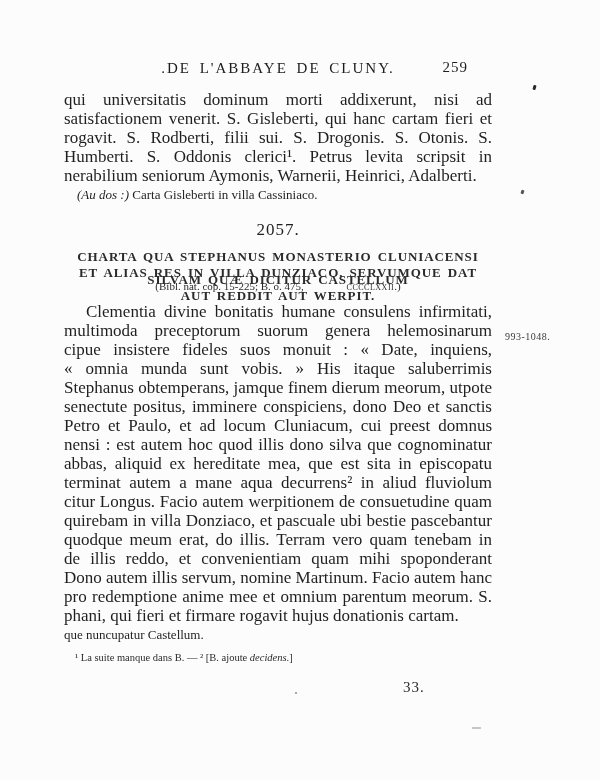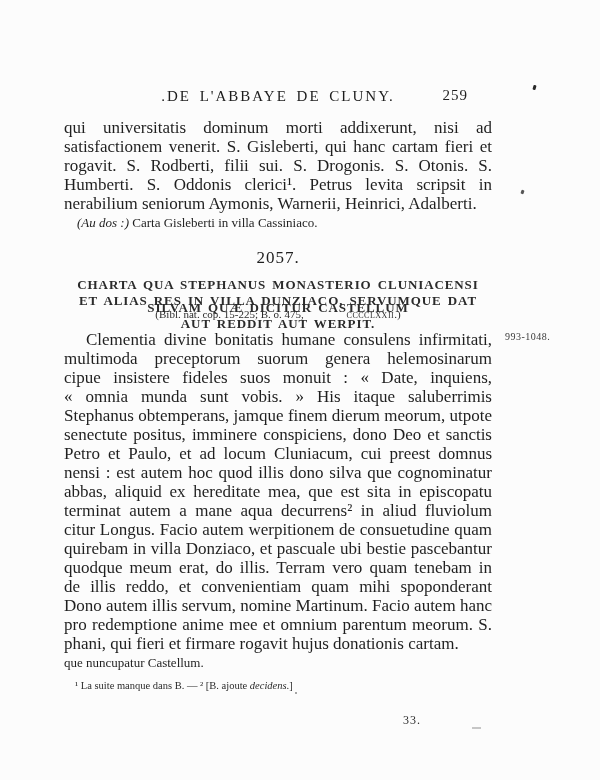--- a/index.html
+++ b/index.html
@@ -5,21 +5,21 @@
   html,body { margin:0; padding:0; background:#ffffff; }
   .page {
     position:relative; width:600px; height:780px;
     background:#fcfcfc; overflow:hidden;
     font-family:"Liberation Serif","DejaVu Serif",serif;
     color:#1f1f1f;
   }
   .content { margin-left:64px; width:428px; }
 
   .pageheader {
-    position:relative; padding-top:86px; height:19px; line-height:19px;
+    position:relative; padding-top:58px; height:19px; line-height:19px;
     text-align:center;
   }
   .running-title { font-size:15px; letter-spacing:2px; word-spacing:3px; color:#1c1c1c; }
   .pagenum { position:absolute; right:24px; bottom:0; font-size:15px; letter-spacing:1px; }
 
   .para { margin-top:13px; }
   .jline {
     height:19px; line-height:19px; overflow:hidden;
     font-size:17px; text-align:justify; text-align-last:justify; text-justify:inter-word;
   }
@@ -40,21 +40,21 @@
   .source { margin-top:2px; height:15px; line-height:15px; text-align:center; font-size:11px; color:#2b2b2b; }
   .sc { font-variant:small-caps; letter-spacing:0.5px;margin-left:40px; }
 
   .para.main { margin-top:8px; }
 
   .audos2 .jline { padding-left:13px; }
   .plainline { height:19px; line-height:19px; font-size:13px; }
 
   .footnote { margin-top:7px; padding-left:11px; font-size:10.5px; line-height:14px; color:#2b2b2b; }
 
-  .sig { position:absolute; left:403px; top:713px; font-size:12px; letter-spacing:1px; color:#2b2b2b;text-align:center; }
+  .sig { position:absolute; left:403px; top:679px; font-size:15px; letter-spacing:1px; color:#2b2b2b;text-align:center; }
   .margindate { position:absolute; left:505px; top:331px; font-size:10px; color:#3a3a3a; letter-spacing:0.5px; }
 
   .artifact { position:absolute; }
   .a1 { left:533px; top:85px; width:3px; height:5px; background:#2a2a2a; border-radius:1px; transform:rotate(15deg); }
   .a2 { left:521px; top:190px; width:3px; height:4px; background:#555; border-radius:1px; transform:rotate(20deg); }
   .a3 { left:472px; top:727px; width:9px; height:2px; background:#c6c6c6; }
   .a4 { left:295px; top:692px; width:2px; height:2px; background:#8a8a8a; border-radius:50%; }
 </style>
 </head>
 <body>

